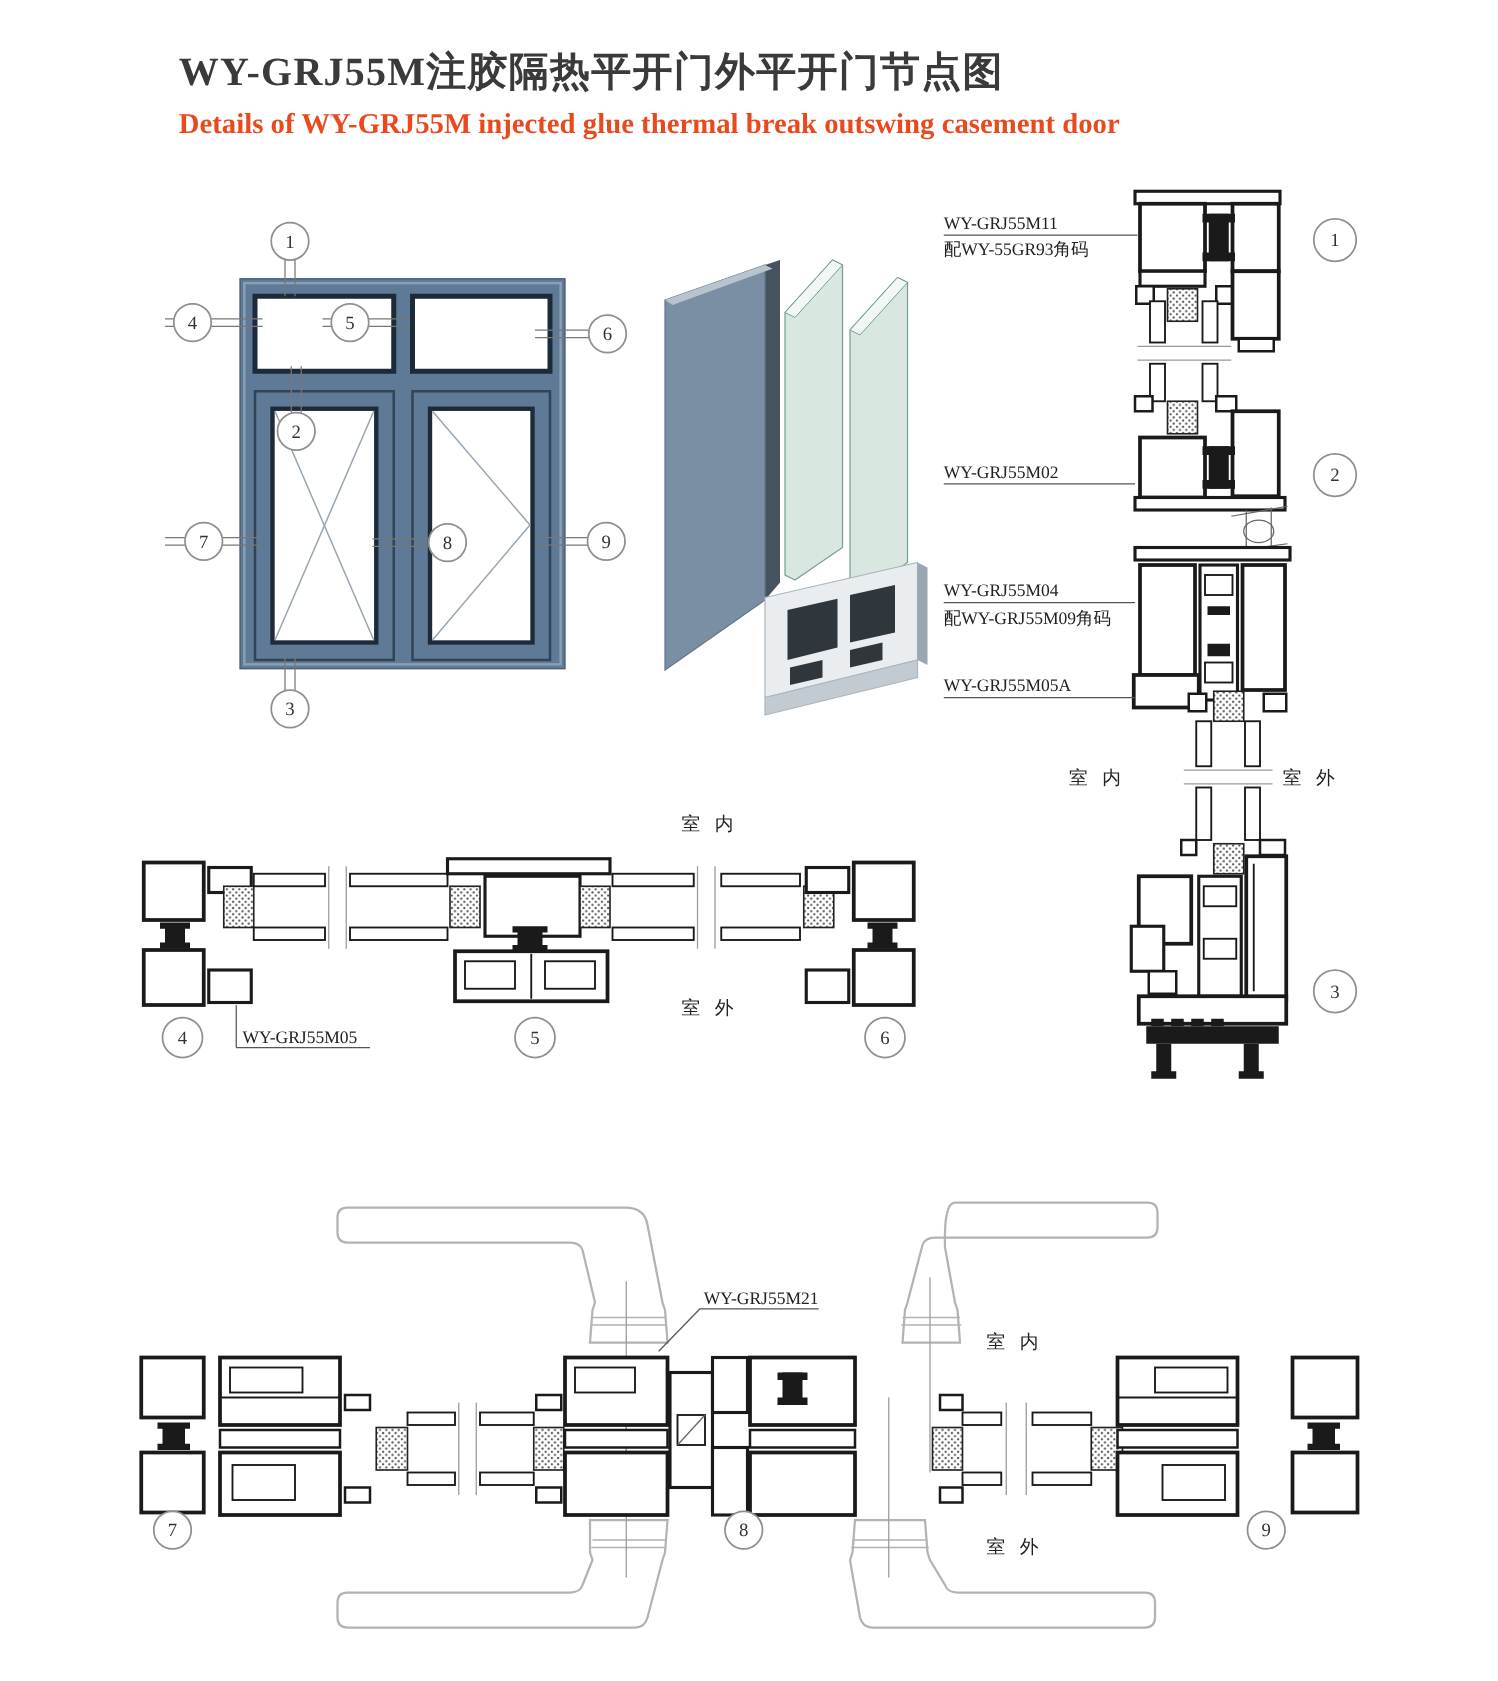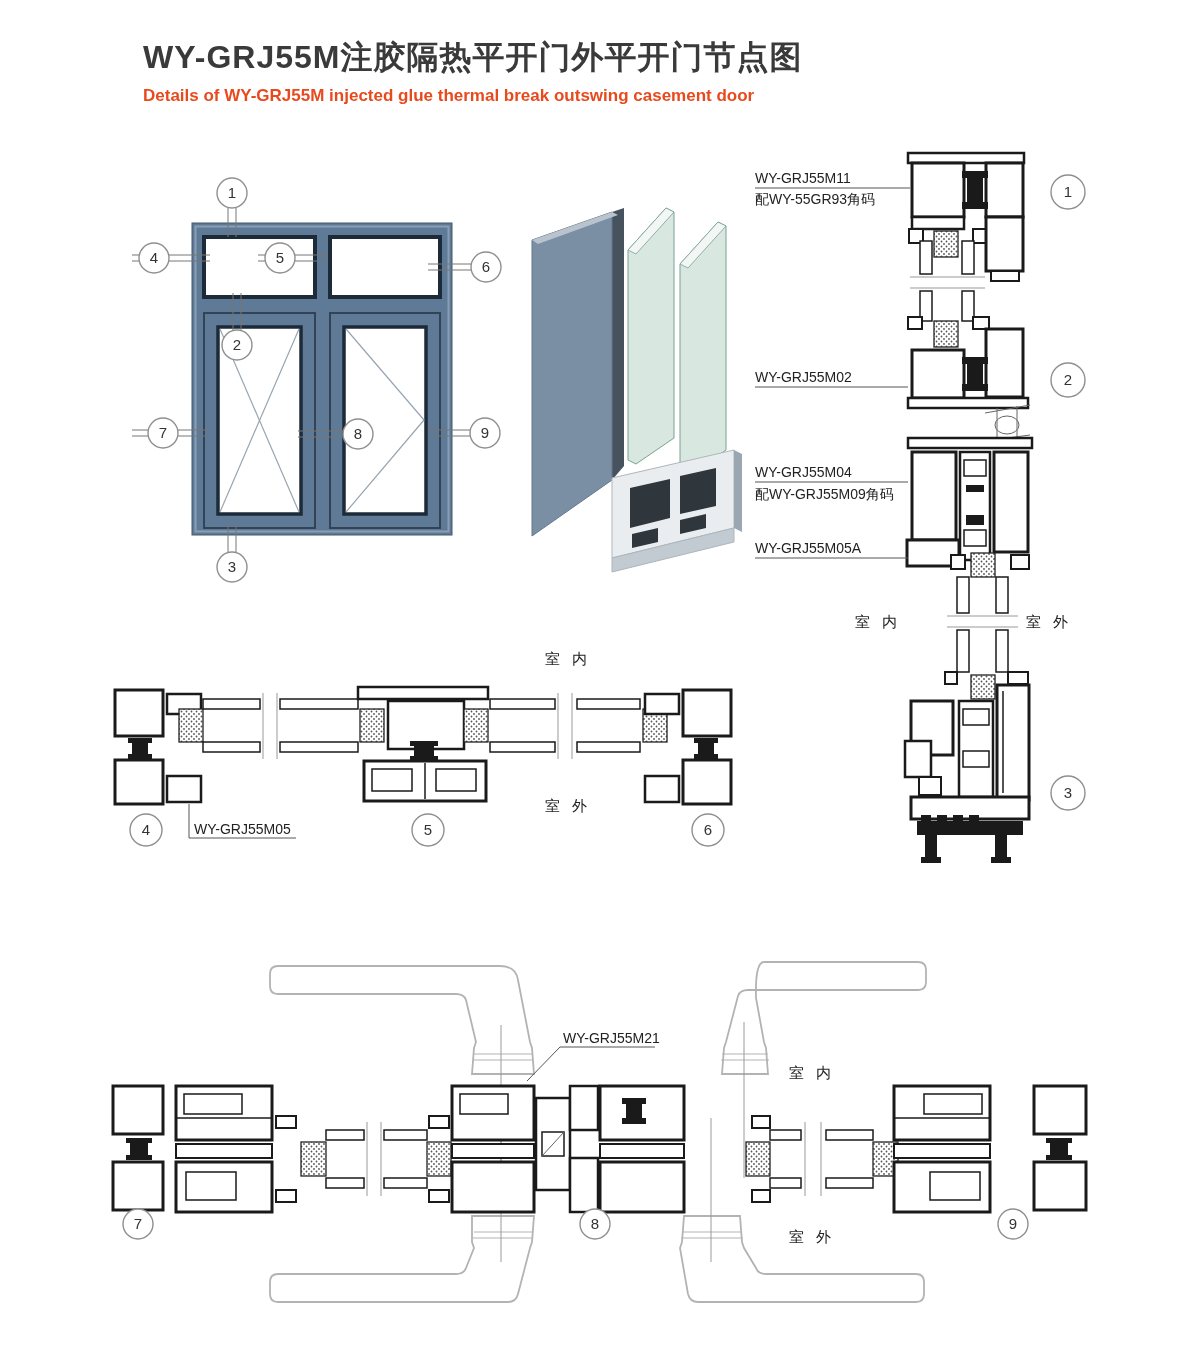--- a/index.html
+++ b/index.html
@@ -1,20 +1,20 @@
 <!DOCTYPE html>
 <html><head>
 <meta charset="utf-8">
 <style>
   html,body{margin:0;padding:0;background:#fff;}
   #canvas{position:relative;width:1198px;height:1345px;background:#fff;overflow:hidden;
-          font-family:Liberation Sans, sans-serif;}
+          font-family:Liberation Serif, serif;}
   #hdr{position:absolute;left:143px;top:36px;}
   #hdr h1{margin:0;font-size:32px;font-weight:bold;color:#3a3a3a;letter-spacing:1px;}
-  #hdr .sub{margin-top:6px;font-size:17px;font-weight:bold;color:#e84a1d;}
+  #hdr .sub{margin-top:6px;font-size:23px;font-weight:bold;color:#e84a1d;}
   svg{position:absolute;overflow:visible;}
   
   .p3{fill:#fff;stroke:#1a1a1a;stroke-width:3;}
   .p25{fill:#fff;stroke:#1a1a1a;stroke-width:2.5;}
   .p2{fill:#fff;stroke:#1a1a1a;stroke-width:2;}
   .p15{fill:none;stroke:#1a1a1a;stroke-width:1.5;}
   .blk{fill:#1a1a1a;stroke:none;}
   .pane{fill:#fff;stroke:#1a1a1a;stroke-width:1.5;}
   .brk{stroke:#999;stroke-width:1;fill:none;}
   .tick{stroke:#777;stroke-width:1;fill:none;}

